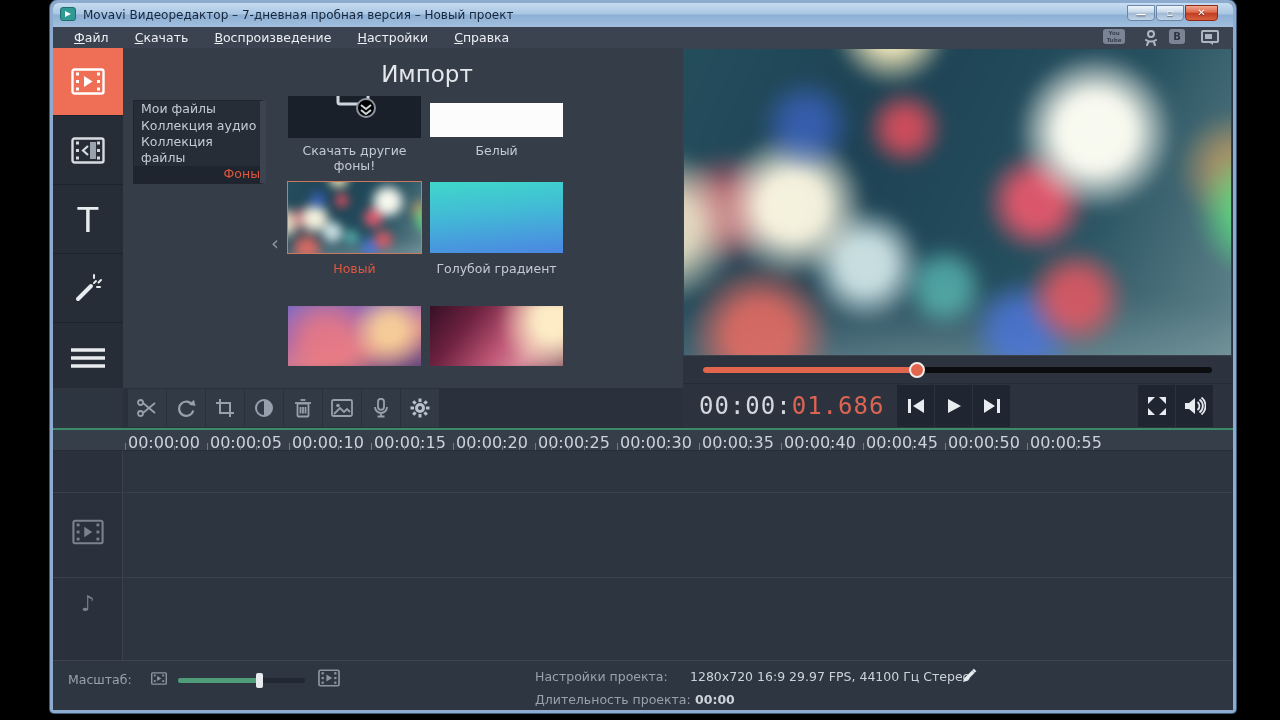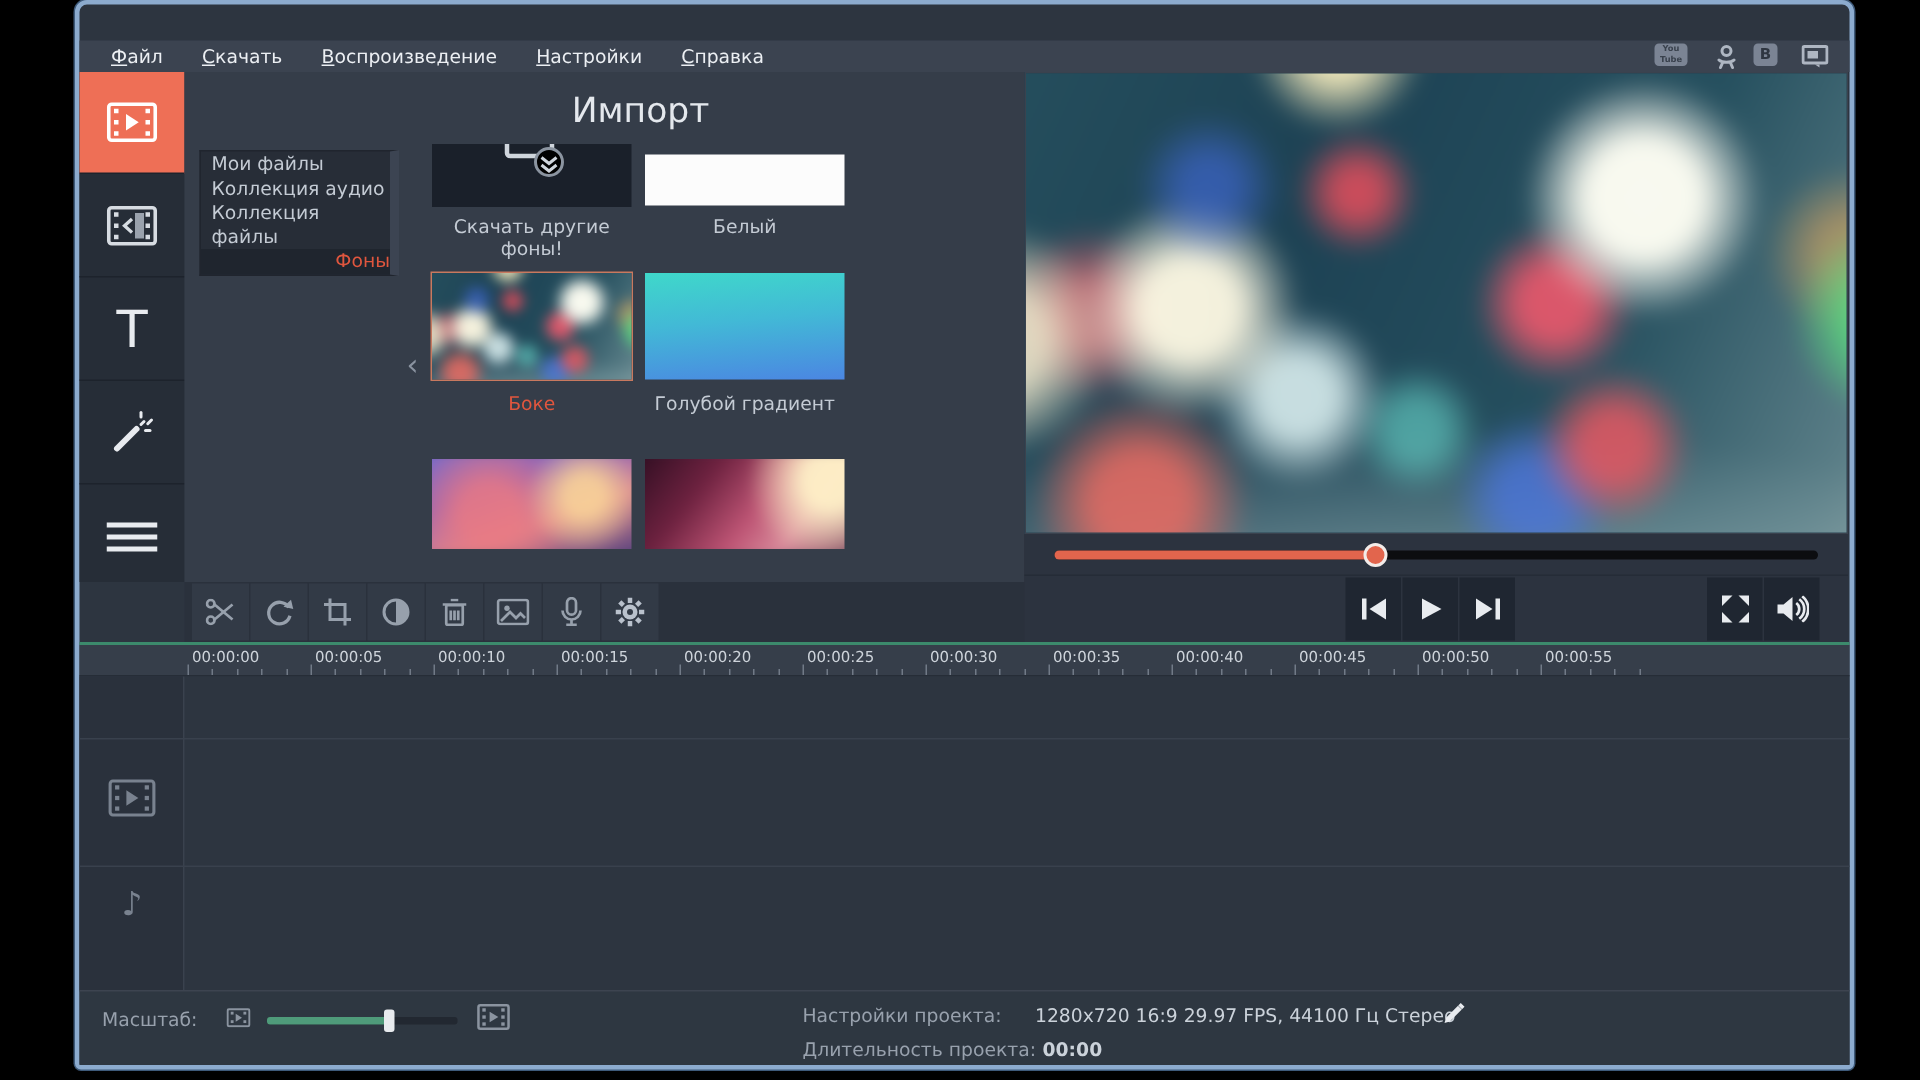--- a/index.html
+++ b/index.html
@@ -122,21 +122,21 @@
                display:flex; align-items:center; justify-content:center; }
 
   
   .tools { left:70px; top:385px; width:560px; height:40px; background:#2a313c; }
   .tool-btn { position:absolute; top:1px; width:38px; height:38px; background:#323a46;
               display:flex; align-items:center; justify-content:center; }
   .green-line { left:0; top:425px; width:1180px; height:2px; background:#3c8a6c; }
 
   
   .ruler { left:0; top:427px; width:1180px; height:21px; background:#363e4a; border-bottom:1px solid #262d37; }
-  .ruler-label { position:absolute; top:3px; font-size:10px; color:#cdd3da; }
+  .ruler-label { position:absolute; top:3px; font-size:16px; color:#cdd3da; }
   .tick { position:absolute; bottom:0; width:1px; background:#717a87; }
 
   
   .timeline { left:0; top:448px; width:1180px; height:209px; background:#2d3540; }
   .track-header { left:0; top:0; width:70px; height:209px; background:#2a313c; border-right:1px solid #3a424e; }
   .track-sep { position:absolute; left:0; width:1180px; height:1px; background:#39414d; }
   .track-icon { position:absolute; left:0; width:70px; text-align:center; color:#79828f; }
   .note-glyph { font-size:22px; color:#79828f; }
   .drop-zone { left:77px; top:46px; width:109px; height:69px; border:1px dashed #68727f;
                display:flex; align-items:center; justify-content:center; text-align:center;
@@ -152,20 +152,33 @@
   .save-btn { left:1022px; top:7px; width:152px; height:37px; background:#232a34; border-radius:2px;
               color:#4e5765; font-size:17px; text-align:center; line-height:37px; }
   svg { display:block; }
 </style>
 </head>
 <body>
 
 <div class="page">
   <div class="window">
 
+    <div class="abs titlebar">
+      <div class="abs app-icon"></div>
+      <div class="abs title-text">Movavi Видеоредактор – 7-дневная пробная версия – Новый проект</div>
+      <div class="abs winbtn btn-min">
+          <div class="glyph">—</div>
+        </div>
+      <div class="abs winbtn btn-max">
+          <div class="glyph">▫</div>
+        </div>
+      <div class="abs winbtn btn-close">
+          <div class="glyph">✕</div>
+        </div>
+    </div>
 
     <div class="abs menubar">
       <span class="menu-item">Файл</span>
       <span class="menu-item">Скачать</span>
       <span class="menu-item">Воспроизведение</span>
       <span class="menu-item">Настройки</span>
       <span class="menu-item">Справка</span>
       <div class="abs social yt-badge" style="left:1050px;">You<br>Tube</div>
       <div class="abs social ok-icon" style="left:1086px;top:3px;">
         <svg width="14" height="16" viewBox="0 0 14 16">
@@ -252,21 +265,21 @@
           </svg>
       </div>
       <div class="abs thumb white-thumb" style="left:307px;top:55px;width:133px;height:34px;"></div>
       <div class="abs thumb-label" style="left:165px;top:95px;width:133px;">Скачать другие фоны!</div>
       <div class="abs thumb-label" style="left:307px;top:95px;width:133px;">Белый</div>
 
       <div class="abs thumb selected" style="left:165px;top:134px;width:133px;height:71px;">
         <div class="blur-in bokeh-paint"></div>
       </div>
       <div class="abs thumb blue-grad" style="left:307px;top:134px;width:133px;height:71px;"></div>
-      <div class="abs thumb-label selected" style="left:165px;top:213px;width:133px;">Боке</div>
+      <div class="abs thumb-label selected" style="left:165px;top:213px;width:133px;">Новый</div>
       <div class="abs thumb-label" style="left:307px;top:213px;width:133px;">Голубой градиент</div>
 
       <div class="abs thumb" style="left:165px;top:258px;width:133px;height:60px;">
         <div class="blur-in purple-grad"></div>
       </div>
       <div class="abs thumb" style="left:307px;top:258px;width:133px;height:60px;">
         <div class="blur-in pink-grad"></div>
       </div>
 
       <div class="abs scrollbar-thumb"></div>
@@ -276,20 +289,21 @@
       <div class="abs video-area">
         <div class="blur-in bokeh-paint"></div>
       </div>
       <div class="abs seek-row">
         <div class="abs seek-track">
           <div class="abs seek-fill" style="width: 42%;"></div>
           <div class="abs seek-handle" style="left: 42%;"></div>
         </div>
       </div>
       <div class="abs ctrl-row">
+        <div class="abs time-display"><span>00:00:</span><span class="time-frac">01.686</span></div>
         <div class="transport" style="left:214px;">
           <svg width="20" height="16" viewBox="0 0 20 16">
               <rect x="2" y="1" width="3" height="14" fill="#e8ebef"></rect>
               <polygon points="18,1 7,8 18,15" fill="#e8ebef"></polygon>
             </svg>
         </div>
         <div class="transport" style="left:252px;">
           <svg width="16" height="16" viewBox="0 0 16 16">
               <polygon points="2,1 15,8 2,15" fill="#e8ebef"></polygon>
             </svg>

